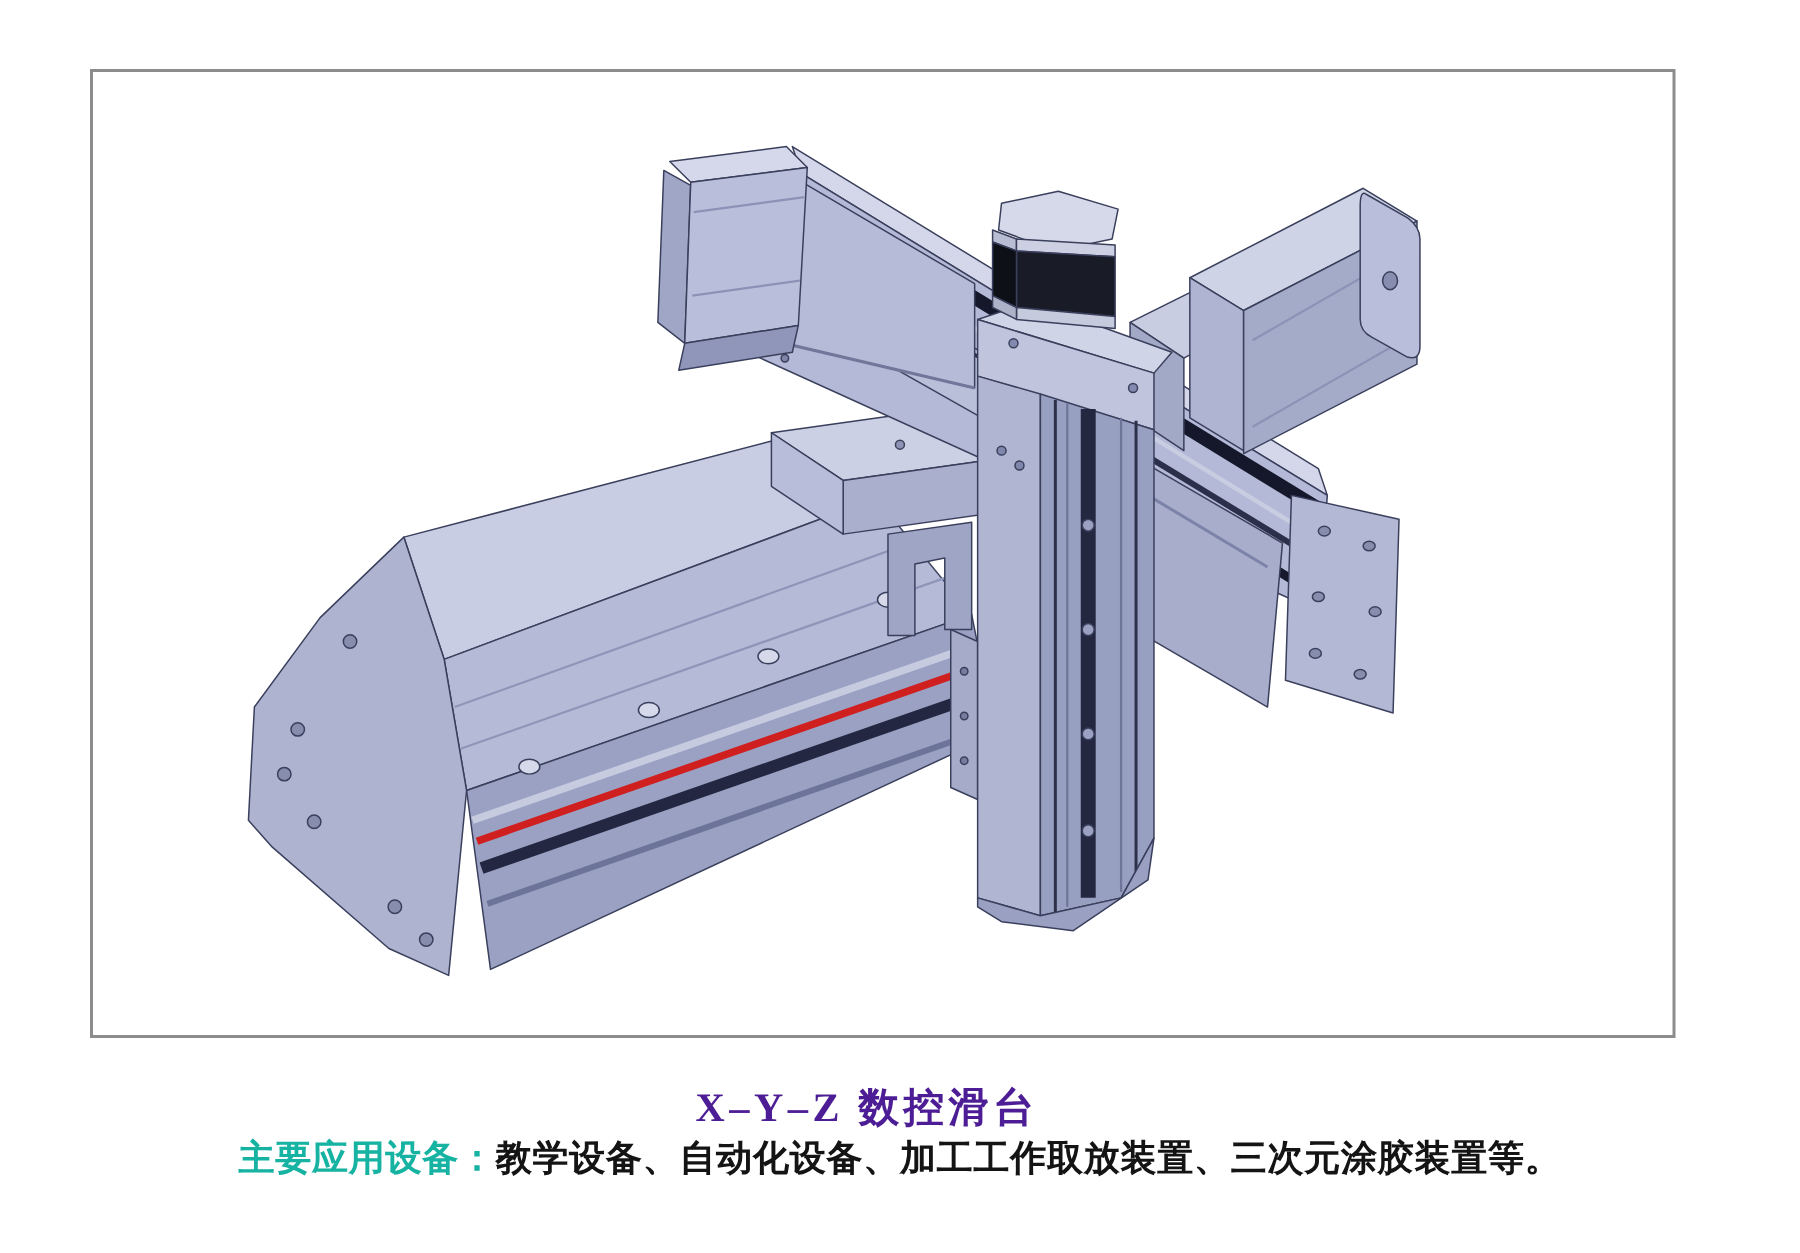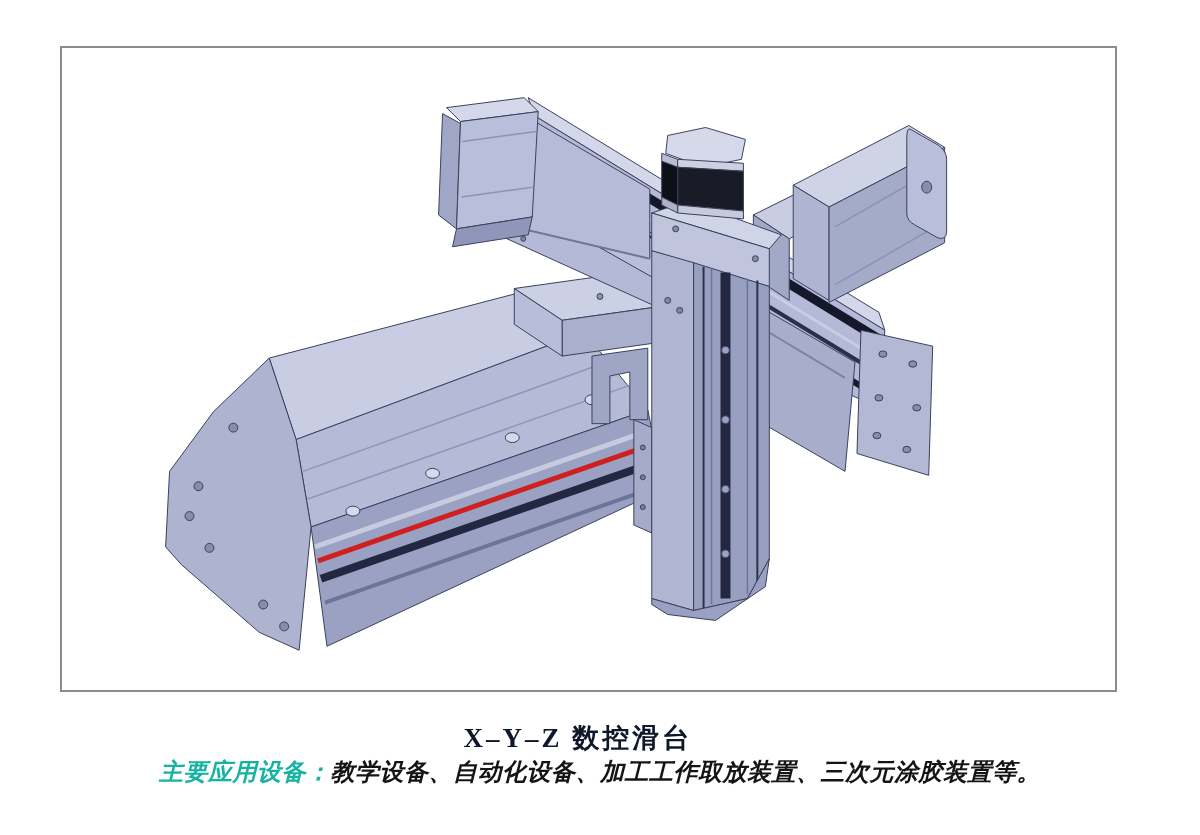--- a/index.html
+++ b/index.html
@@ -19,30 +19,29 @@
   }
   .figure-frame svg { display: block; width: 100%; height: 100%; }
   .caption-title {
     position: absolute;
     left: 0; top: 720px; width: 1156px;
     text-align: center;
     font-family: "Liberation Serif", "DejaVu Serif", serif;
     font-weight: bold;
     font-size: 27px;
     letter-spacing: 3px;
-    color: #0f172a;
+    color: #4c1d95;
   }
   .caption-apps {
     position: absolute;
     left: 0; top: 756px; width: 1200px;
     text-align: center;
     font-weight: bold;
     font-size: 24px;
     letter-spacing: 0.5px;
-    font-style: italic;
   }
   .apps-label { color: #17b3a2; }
   .apps-text  { color: #141414; }
   
   .mp { stroke: #3a3f5c; stroke-width: 1; stroke-linejoin: round; }
 </style>
 </head>
 <body>
 
 <div class="figure-frame">

